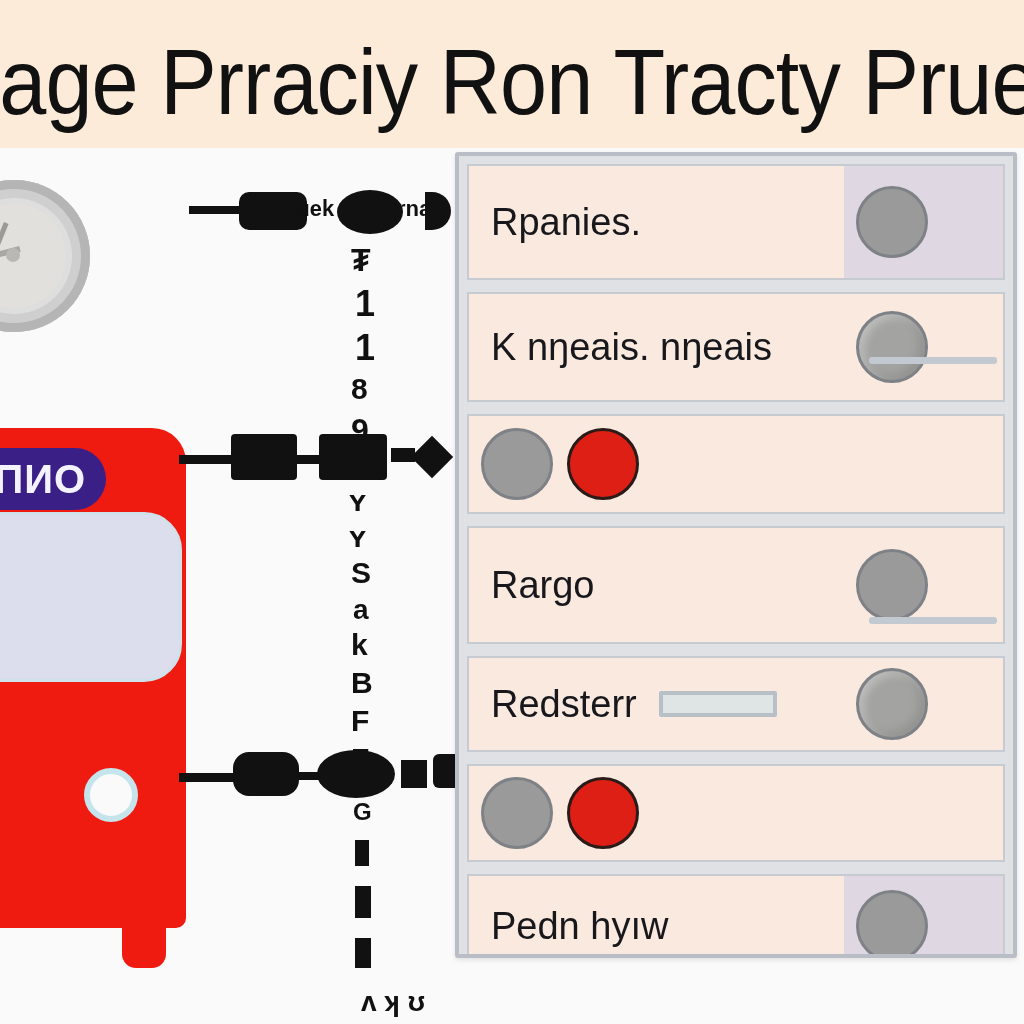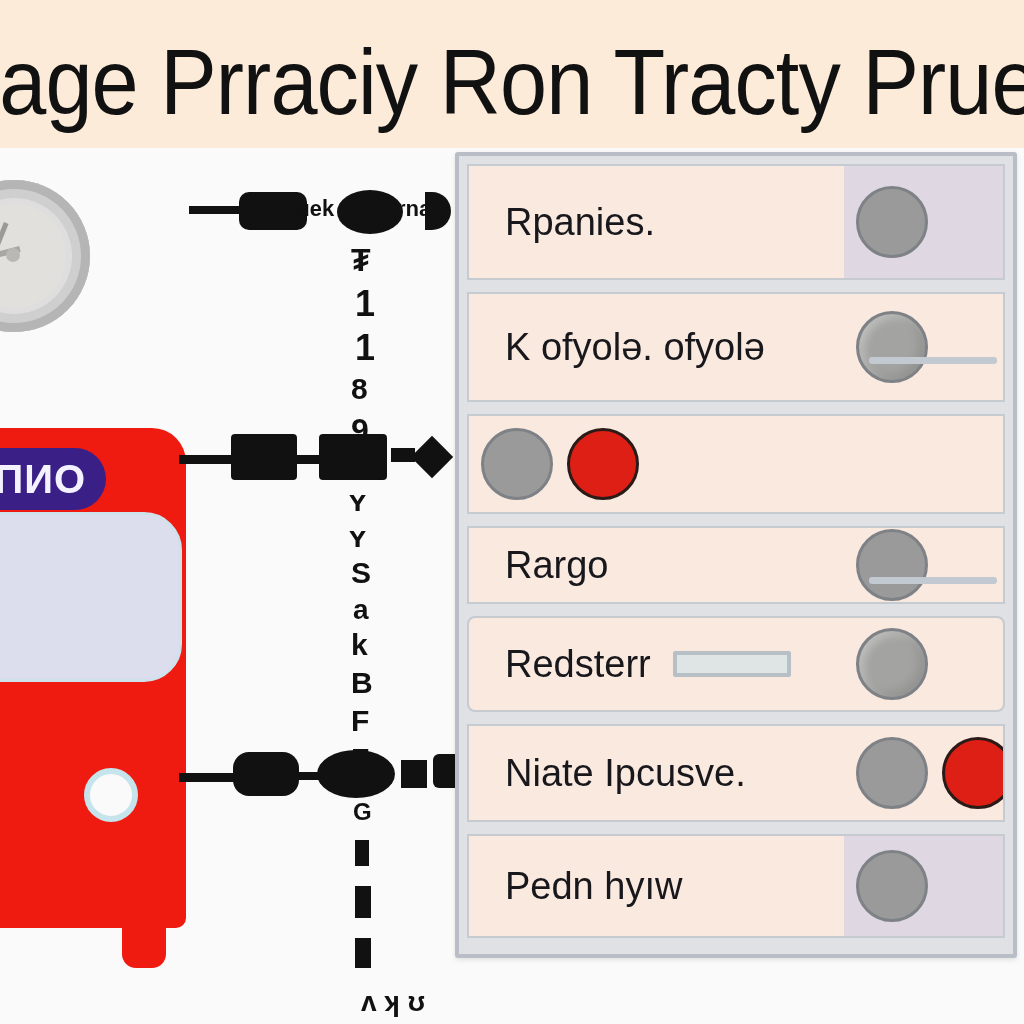--- a/index.html
+++ b/index.html
@@ -214,21 +214,21 @@
     display: flex;
     align-items: center;
     background: #f9e9df;
     border: 2px solid #c6cad1;
     margin-bottom: 12px;
     overflow: hidden;
   }
   .row.tinted  { background: #f9e9df; }
   .row-label-cell {
     flex: 0 0 375px;
-    padding-left: 36px;
+    padding-left: 22px;
     display: flex;
     align-items: center;
     gap: 22px;
     height: 100%;
   }
   .row-label {
     font-family: "Liberation Sans Narrow", "Liberation Sans", sans-serif;
     font-size: 38px;
     font-weight: 400;
     color: #17171c;
@@ -355,55 +355,52 @@
         <div class="row tinted" style="height: 116px;">
           <div class="row-label-cell">
             <div class="row-label">Rpanies.</div>
           </div>
           <div class="row-status-cell lav">
             <div class="dot"></div>
           </div>
         </div>
         <div class="row tinted" style="height: 110px;">
           <div class="row-label-cell">
-            <div class="row-label">K ofyolə. ofyolə</div>
+            <div class="row-label">K nŋeais. nŋeais</div>
           </div>
           <div class="row-status-cell">
             <div class="dot textured"></div>
           </div>
           <div class="row-streak" style="right: 6px; left: 400px; bottom: 36px;"></div>
         </div>
         <div class="row tinted" style="height: 100px;">
           <div class="row-status-cell">
             <div class="dot"></div>
             <div class="dot red"></div>
           </div>
         </div>
-        <div class="row tinted" style="height: 78px;">
+        <div class="row tinted" style="height: 118px;">
           <div class="row-label-cell">
             <div class="row-label">Rargo</div>
           </div>
           <div class="row-status-cell">
             <div class="dot"></div>
           </div>
           <div class="row-streak" style="right: 6px; left: 400px; bottom: 18px;"></div>
         </div>
-        <div class="row tinted" style="height: 96px; border-radius: 8px;">
+        <div class="row tinted" style="height: 96px;">
           <div class="row-label-cell">
             <div class="row-label">Redsterr</div>
             <div class="row-field"></div>
           </div>
           <div class="row-status-cell">
             <div class="dot textured"></div>
           </div>
         </div>
         <div class="row tinted" style="height: 98px;">
-          <div class="row-label-cell">
-            <div class="row-label">Niate Ipcusve.</div>
-          </div>
           <div class="row-status-cell">
             <div class="dot"></div>
             <div class="dot red"></div>
           </div>
         </div>
         <div class="row tinted" style="height: 104px; text-align: right;">
           <div class="row-label-cell">
             <div class="row-label">Pedn hyıw</div>
           </div>
           <div class="row-status-cell lav">

